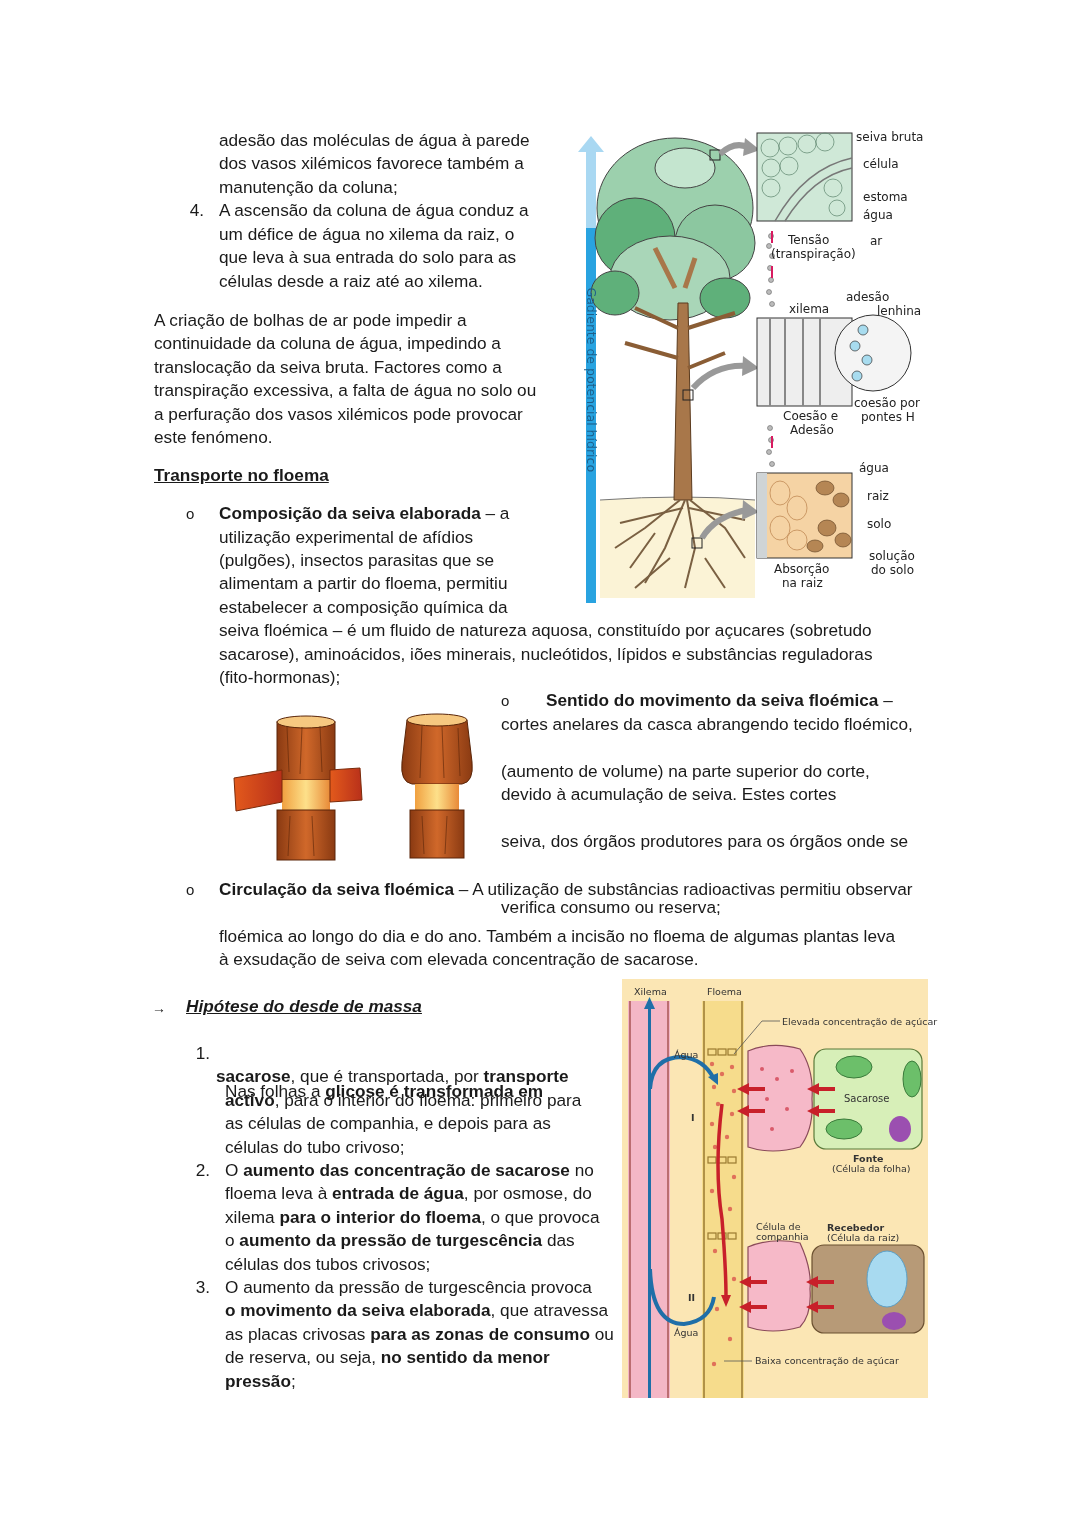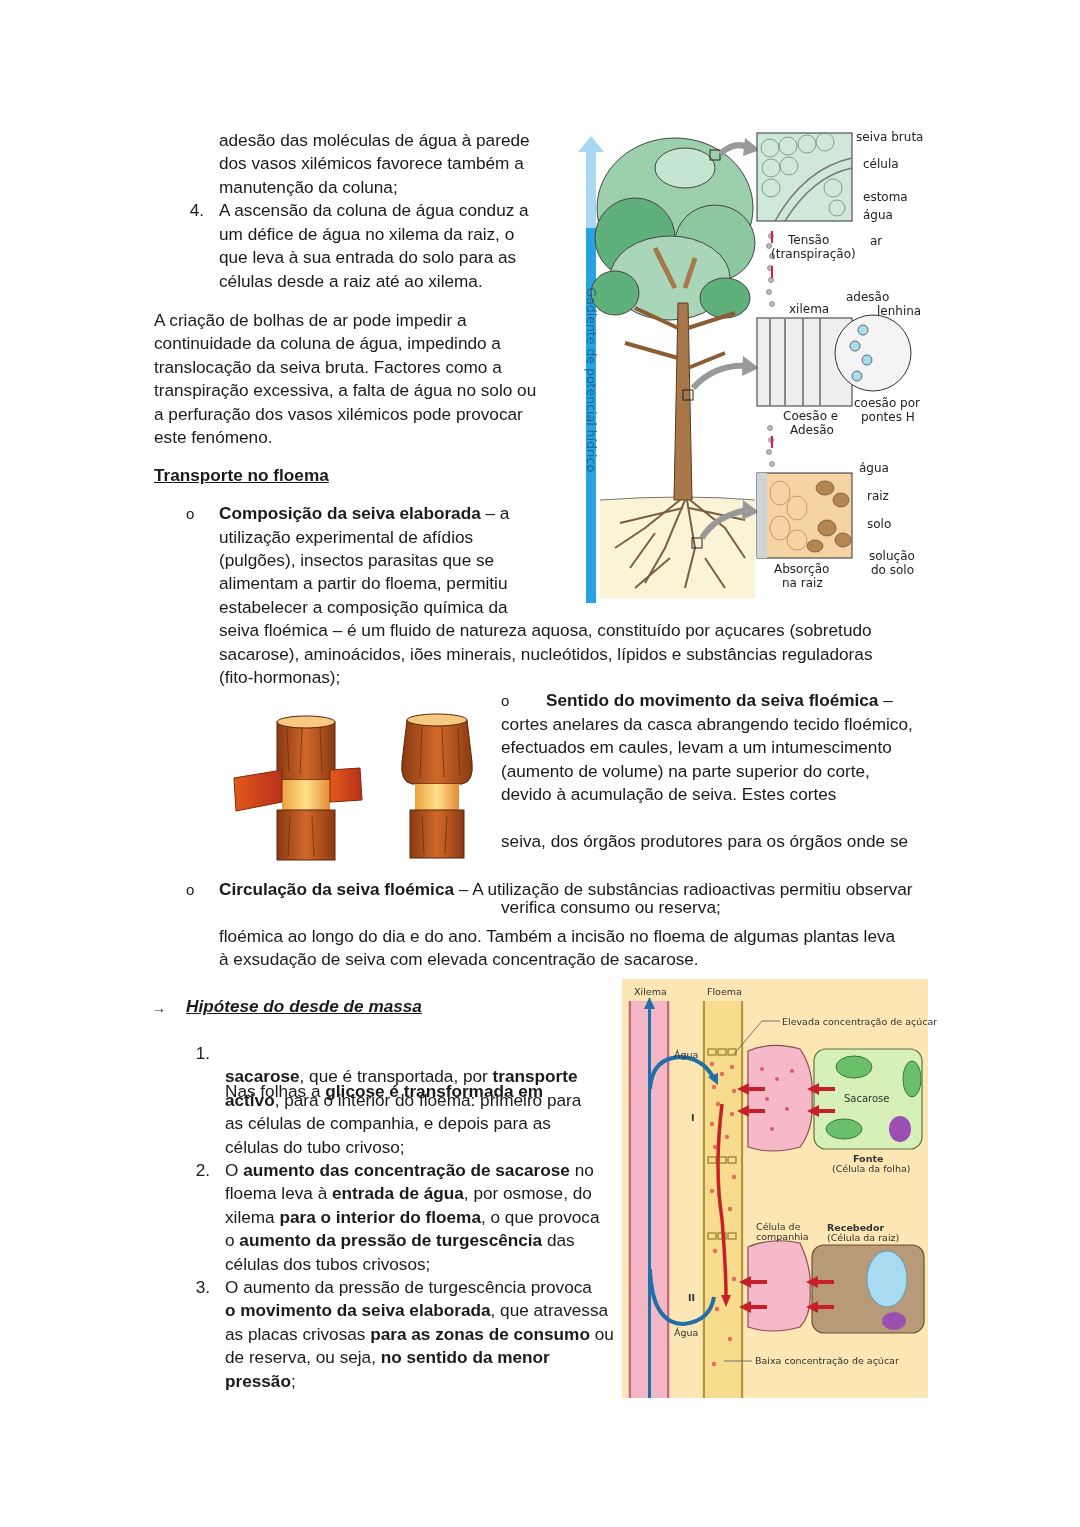--- a/index.html
+++ b/index.html
@@ -46,38 +46,37 @@
   <div class="t" style="left:219px;top:549px">(pulgões), insectos parasitas que se</div>
   <div class="t" style="left:219px;top:572px">alimentam a partir do floema, permitiu</div>
   <div class="t" style="left:219px;top:596px">estabelecer a composição química da</div>
   <div class="t" style="left:219px;top:619px">seiva floémica – é um fluido de natureza aquosa, constituído por açucares (sobretudo</div>
   <div class="t" style="left:219px;top:643px">sacarose), aminoácidos, iões minerais, nucleótidos, lípidos e substâncias reguladoras</div>
   <div class="t" style="left:219px;top:666px">(fito-hormonas);</div>
 
   <div class="bullet" style="left:501px;top:692px">o</div>
   <div class="t" style="left:546px;top:689px"><span class="b">Sentido do movimento da seiva floémica</span><span> –</span></div>
   <div class="t" style="left:501px;top:713px">cortes anelares da casca abrangendo tecido floémico,</div>
-  <div class="t" style="left:501px;top:736px">efectuados em caules, levam a um intumescimento</div>
   <div class="t" style="left:501px;top:760px">(aumento de volume) na parte superior do corte,</div>
   <div class="t" style="left:501px;top:783px">devido à acumulação de seiva. Estes cortes</div>
   <div class="t" style="left:501px;top:830px">seiva, dos órgãos produtores para os órgãos onde se</div>
   <div class="t" style="left:501px;top:896px">verifica consumo ou reserva;</div>
 
   <div class="bullet" style="left:186px;top:881px">o</div>
   <div class="t" style="left:219px;top:878px"><span class="b">Circulação da seiva floémica</span><span> – A utilização de substâncias radioactivas permitiu observar</span></div>
   <div class="t" style="left:219px;top:925px">floémica ao longo do dia e do ano. Também a incisão no floema de algumas plantas leva</div>
   <div class="t" style="left:219px;top:948px">à exsudação de seiva com elevada concentração de sacarose.</div>
 
   <div class="t" style="left:152px;top:997px;font-size:14px">→</div>
   <div class="t b i u" style="left:186px;top:995px">Hipótese do desde de massa</div>
 
   <div id="mass-flow-list">
       <div class="t num" style="left: 186px; top: 1042px;">1.</div>
       <div class="t" style="left: 225px; top: 1080px; text-align: center;"><span>Nas folhas a </span><span class="b">glicose é transformada em</span></div>
-      <div class="t" style="left: 225px; top: 1065.4px;"><span class="b">sacarose</span><span>, que é transportada, por </span><span class="b">transporte</span></div>
+      <div class="t" style="left: 216px; top: 1065.4px;"><span class="b">sacarose</span><span>, que é transportada, por </span><span class="b">transporte</span></div>
       <div class="t" style="left: 225px; top: 1088.8px;"><span class="b">activo</span><span>, para o interior do floema: primeiro para</span></div>
       <div class="t" style="left: 225px; top: 1112.2px; text-align: right;"><span>as células de companhia, e depois para as</span></div>
       <div class="t" style="left: 225px; top: 1135.6px;"><span>células do tubo crivoso;</span></div>
       <div class="t num" style="left: 186px; top: 1159px;">2.</div>
       <div class="t" style="left: 225px; top: 1159px;"><span>O </span><span class="b">aumento das concentração de sacarose</span><span> no</span></div>
       <div class="t" style="left: 225px; top: 1182.4px;"><span>floema leva à </span><span class="b">entrada de água</span><span>, por osmose, do</span></div>
       <div class="t" style="left: 225px; top: 1205.8px;"><span>xilema </span><span class="b">para o interior do floema</span><span>, o que provoca</span></div>
       <div class="t" style="left: 225px; top: 1229.2px;"><span>o </span><span class="b">aumento da pressão de turgescência</span><span> das</span></div>
       <div class="t" style="left: 225px; top: 1252.6px;"><span>células dos tubos crivosos;</span></div>
       <div class="t num" style="left: 186px; top: 1276px;">3.</div>

